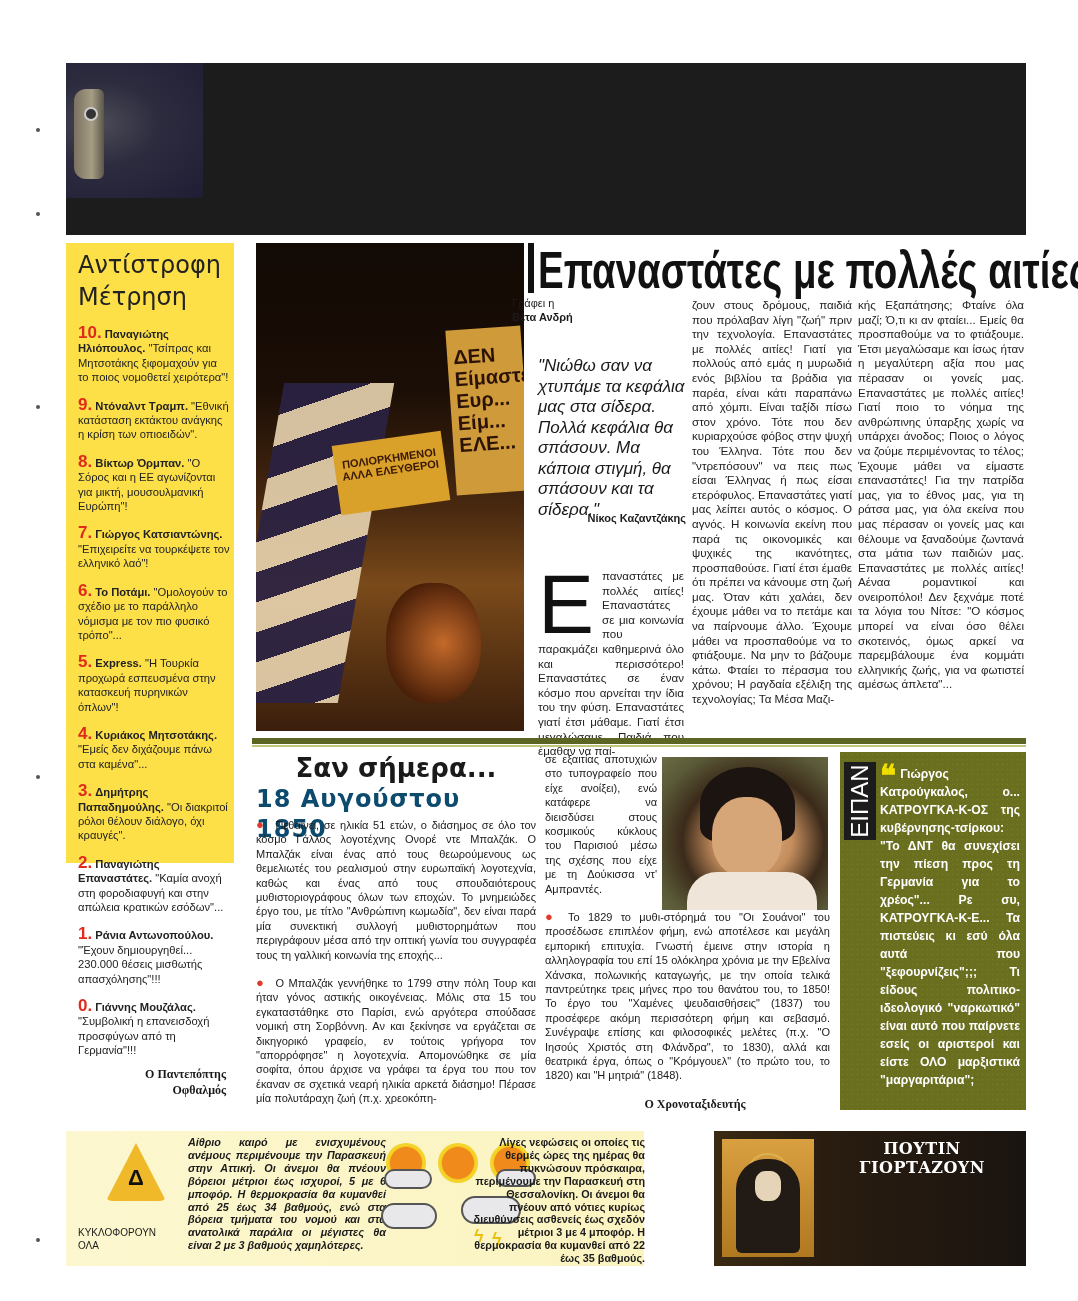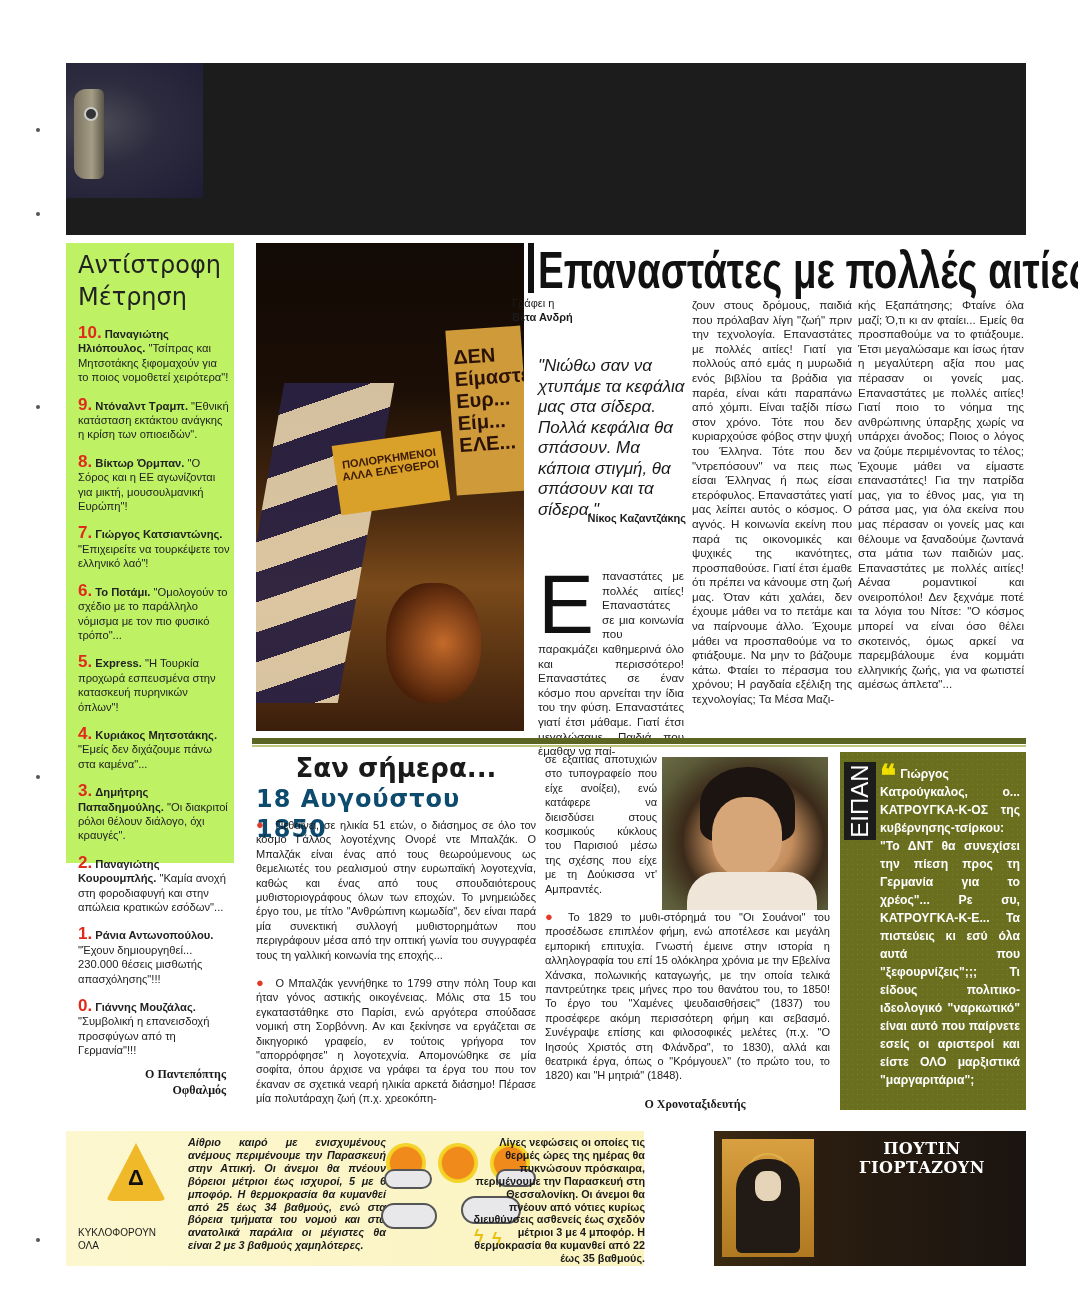--- a/index.html
+++ b/index.html
@@ -17,21 +17,21 @@
   .mast-face { position: absolute; left: 8px; top: 26px; width: 30px; height: 90px; border-radius: 12px 6px 6px 12px;
     background: linear-gradient(90deg,#7a7260,#a59d84 60%,#5a5648); }
   .mast-eye { position: absolute; left: 10px; top: 18px; width: 14px; height: 14px; border-radius: 50%; background: #333; border: 2px solid #ccc; }
   .mast-bar { position: absolute; left: 0; top: 135px; width: 960px; height: 37px; background: #1b1b1b; }
   .stigma-label { position: absolute; left: 6px; top: 3px; color: #f4e600; font-size: 27px; line-height: 32px;
     font-family: "Liberation Sans Narrow","Liberation Sans", sans-serif; transform: scaleX(0.85); transform-origin: left; }
   .stigma-text { position: absolute; left: 140px; top: 7px; color: #fff; font-size: 22px; font-weight: bold; line-height: 26px;
     transform: scaleX(0.72); transform-origin: left; white-space: nowrap; }
 
   
-  .countdown { position: absolute; left: 66px; top: 243px; width: 168px; height: 620px; background: #bef264; padding: 6px 4px 0 12px; }
+  .countdown { position: absolute; left: 66px; top: 243px; width: 168px; height: 620px; background: #fde047; padding: 6px 4px 0 12px; }
   .cd-title { font-size: 24px; line-height: 32px; color: #222; font-family: "DejaVu Sans", sans-serif; }
   .cd-item { margin-top: 13px; font-size: 11.2px; line-height: 14.4px; color: #222; }
   .cd-num { color: #e02a1c; font-weight: bold; font-size: 17px; }
   .cd-name { font-weight: bold; color: #222; }
   .cd-sign { text-align: right; font-family: "Liberation Serif", serif; font-weight: bold; font-size: 12px; line-height: 16px; margin-top: 8px; padding-right: 4px; }
 
   
   .protest-photo { position: absolute; left: 256px; top: 243px; width: 268px; height: 488px;
     background: linear-gradient(180deg,#120a05 0%,#1b0e06 30%,#4a2a10 55%,#7a4a1a 70%,#3a1e0c 100%); overflow: hidden; }
   .banner1 { position: absolute; left: 80px; top: 195px; width: 110px; height: 70px; background: #d9a02a; transform: rotate(-8deg);
@@ -124,21 +124,21 @@
   <div class="cd-title">Μέτρηση</div>
   <div id="cd-list">
       <div class="cd-item"><span class="cd-num">10.</span> <span class="cd-name">Παναγιώτης Ηλιόπουλος.</span><span> "Τσίπρας και Μητσοτάκης ξιφομαχούν για το ποιος νομοθετεί χειρότερα"!</span></div>
       <div class="cd-item"><span class="cd-num">9.</span> <span class="cd-name">Ντόναλντ Τραμπ.</span><span> "Εθνική κατάσταση εκτάκτου ανάγκης η κρίση των οπιοειδών".</span></div>
       <div class="cd-item"><span class="cd-num">8.</span> <span class="cd-name">Βίκτωρ Όρμπαν.</span><span> "Ο Σόρος και η ΕΕ αγωνίζονται για μικτή, μουσουλμανική Ευρώπη"!</span></div>
       <div class="cd-item"><span class="cd-num">7.</span> <span class="cd-name">Γιώργος Κατσιαντώνης.</span><span> "Επιχειρείτε να τουρκέψετε τον ελληνικό λαό"!</span></div>
       <div class="cd-item"><span class="cd-num">6.</span> <span class="cd-name">Το Ποτάμι.</span><span> "Ομολογούν το σχέδιο με το παράλληλο νόμισμα με τον πιο φυσικό τρόπο"...</span></div>
       <div class="cd-item"><span class="cd-num">5.</span> <span class="cd-name">Express.</span><span> "Η Τουρκία προχωρά εσπευσμένα στην κατασκευή πυρηνικών όπλων"!</span></div>
       <div class="cd-item"><span class="cd-num">4.</span> <span class="cd-name">Κυριάκος Μητσοτάκης.</span><span> "Εμείς δεν διχάζουμε πάνω στα καμένα"...</span></div>
       <div class="cd-item"><span class="cd-num">3.</span> <span class="cd-name">Δημήτρης Παπαδημούλης.</span><span> "Οι διακριτοί ρόλοι θέλουν διάλογο, όχι κραυγές".</span></div>
-      <div class="cd-item"><span class="cd-num">2.</span> <span class="cd-name">Παναγιώτης Κουρουμπλής.</span><span> "Καμία ανοχή στη φοροδιαφυγή και στην απώλεια κρατικών εσόδων"...</span></div>
+      <div class="cd-item"><span class="cd-num">2.</span> <span class="cd-name">Παναγιώτης Επαναστάτες.</span><span> "Καμία ανοχή στη φοροδιαφυγή και στην απώλεια κρατικών εσόδων"...</span></div>
       <div class="cd-item"><span class="cd-num">1.</span> <span class="cd-name">Ράνια Αντωνοπούλου.</span><span> "Έχουν δημιουργηθεί... 230.000 θέσεις μισθωτής απασχόλησης"!!!</span></div>
       <div class="cd-item"><span class="cd-num">0.</span> <span class="cd-name">Γιάννης Μουζάλας.</span><span> "Συμβολική η επανεισδοχή προσφύγων από τη Γερμανία"!!!</span></div>
     </div>
   <div class="cd-sign">
     <div>Ο Παντεπόπτης</div>
     <div>Οφθαλμός</div>
   </div>
 </aside>
 
 <figure class="protest-photo">

